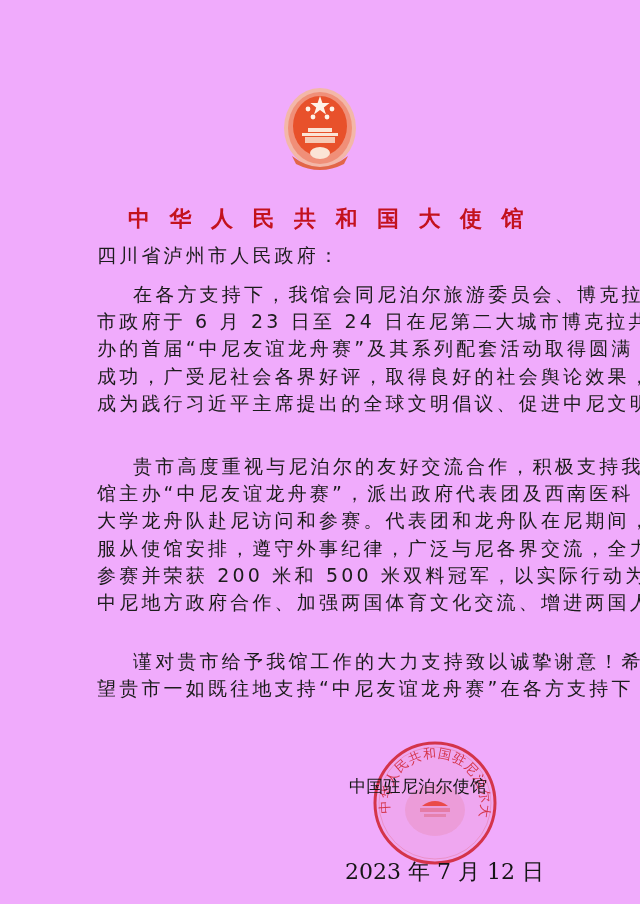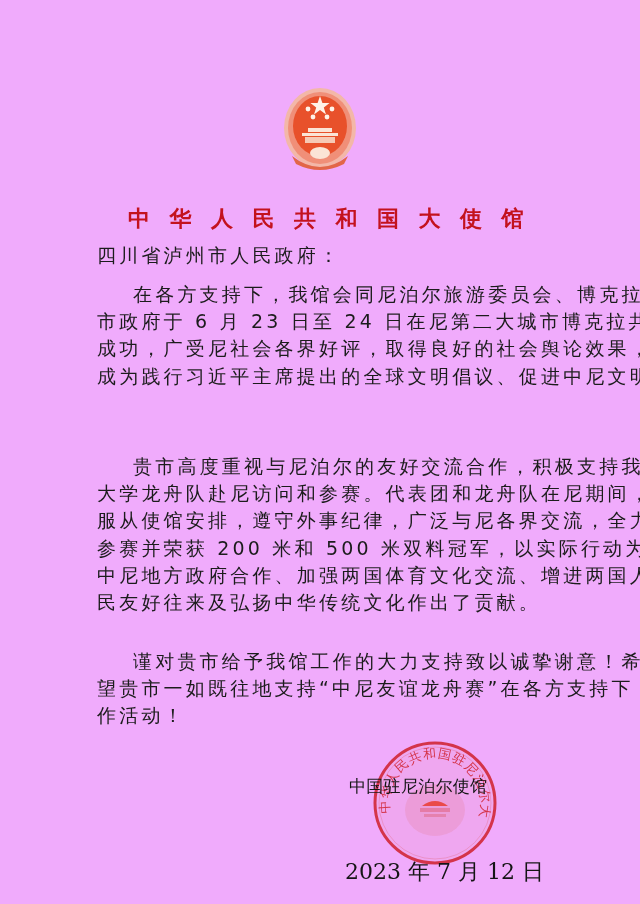--- a/index.html
+++ b/index.html
@@ -113,37 +113,37 @@
     <path d="M10 70 Q38 92 66 70 L62 78 Q38 90 14 78 Z" fill="#e26648"></path>
   </svg>
 
   <div class="title">中华人民共和国大使馆</div>
 
   <div class="body-text salutation">四川省泸州市人民政府：</div>
 
   <div class="body-text p1">
     <span class="line indent">在各方支持下，我馆会同尼泊尔旅游委员会、博克拉</span>
     <span class="line">市政府于 6 月 23 日至 24 日在尼第二大城市博克拉共同举</span>
+    <span class="line">办的首届“中尼友谊龙舟赛”及其系列配套活动取得圆满</span>
     <span class="line">成功，广受尼社会各界好评，取得良好的社会舆论效果，</span>
     <span class="line">成为践行习近平主席提出的全球文明倡议、促进中尼文明</span>
   </div>
 
   <div class="body-text p2">
     <span class="line indent">贵市高度重视与尼泊尔的友好交流合作，积极支持我</span>
+    <span class="line">馆主办“中尼友谊龙舟赛”，派出政府代表团及西南医科</span>
     <span class="line">大学龙舟队赴尼访问和参赛。代表团和龙舟队在尼期间，</span>
     <span class="line">服从使馆安排，遵守外事纪律，广泛与尼各界交流，全力</span>
     <span class="line">参赛并荣获 200 米和 500 米双料冠军，以实际行动为促进</span>
     <span class="line">中尼地方政府合作、加强两国体育文化交流、增进两国人</span>
-    <span class="line">民友好往来及弘扬中华传统文化作出了贡献。</span>
   </div>
 
   <div class="body-text p3">
     <span class="line indent">谨对贵市给予我馆工作的大力支持致以诚挚谢意！希</span>
     <span class="line">望贵市一如既往地支持“中尼友谊龙舟赛”在各方支持下</span>
-    <span class="line">作活动！</span>
   </div>
 
   <svg class="seal" viewBox="0 0 126 126">
     <defs>
       <path id="sealArc" d="M 20 80 A 46 46 0 1 1 106 80"></path>
     </defs>
     <circle cx="63" cy="63" r="60" fill="rgba(235,150,170,0.18)" stroke="#d0202c" stroke-width="3"></circle>
     <circle cx="63" cy="63" r="56" fill="none" stroke="#e05a6a" stroke-width="0.6" opacity="0.6"></circle>
     <text font-family="DejaVu Serif, serif" font-size="13" fill="#d0202c" letter-spacing="1">
       <textPath href="#sealArc" startOffset="4%">中华人民共和国驻尼泊尔大使馆</textPath>

